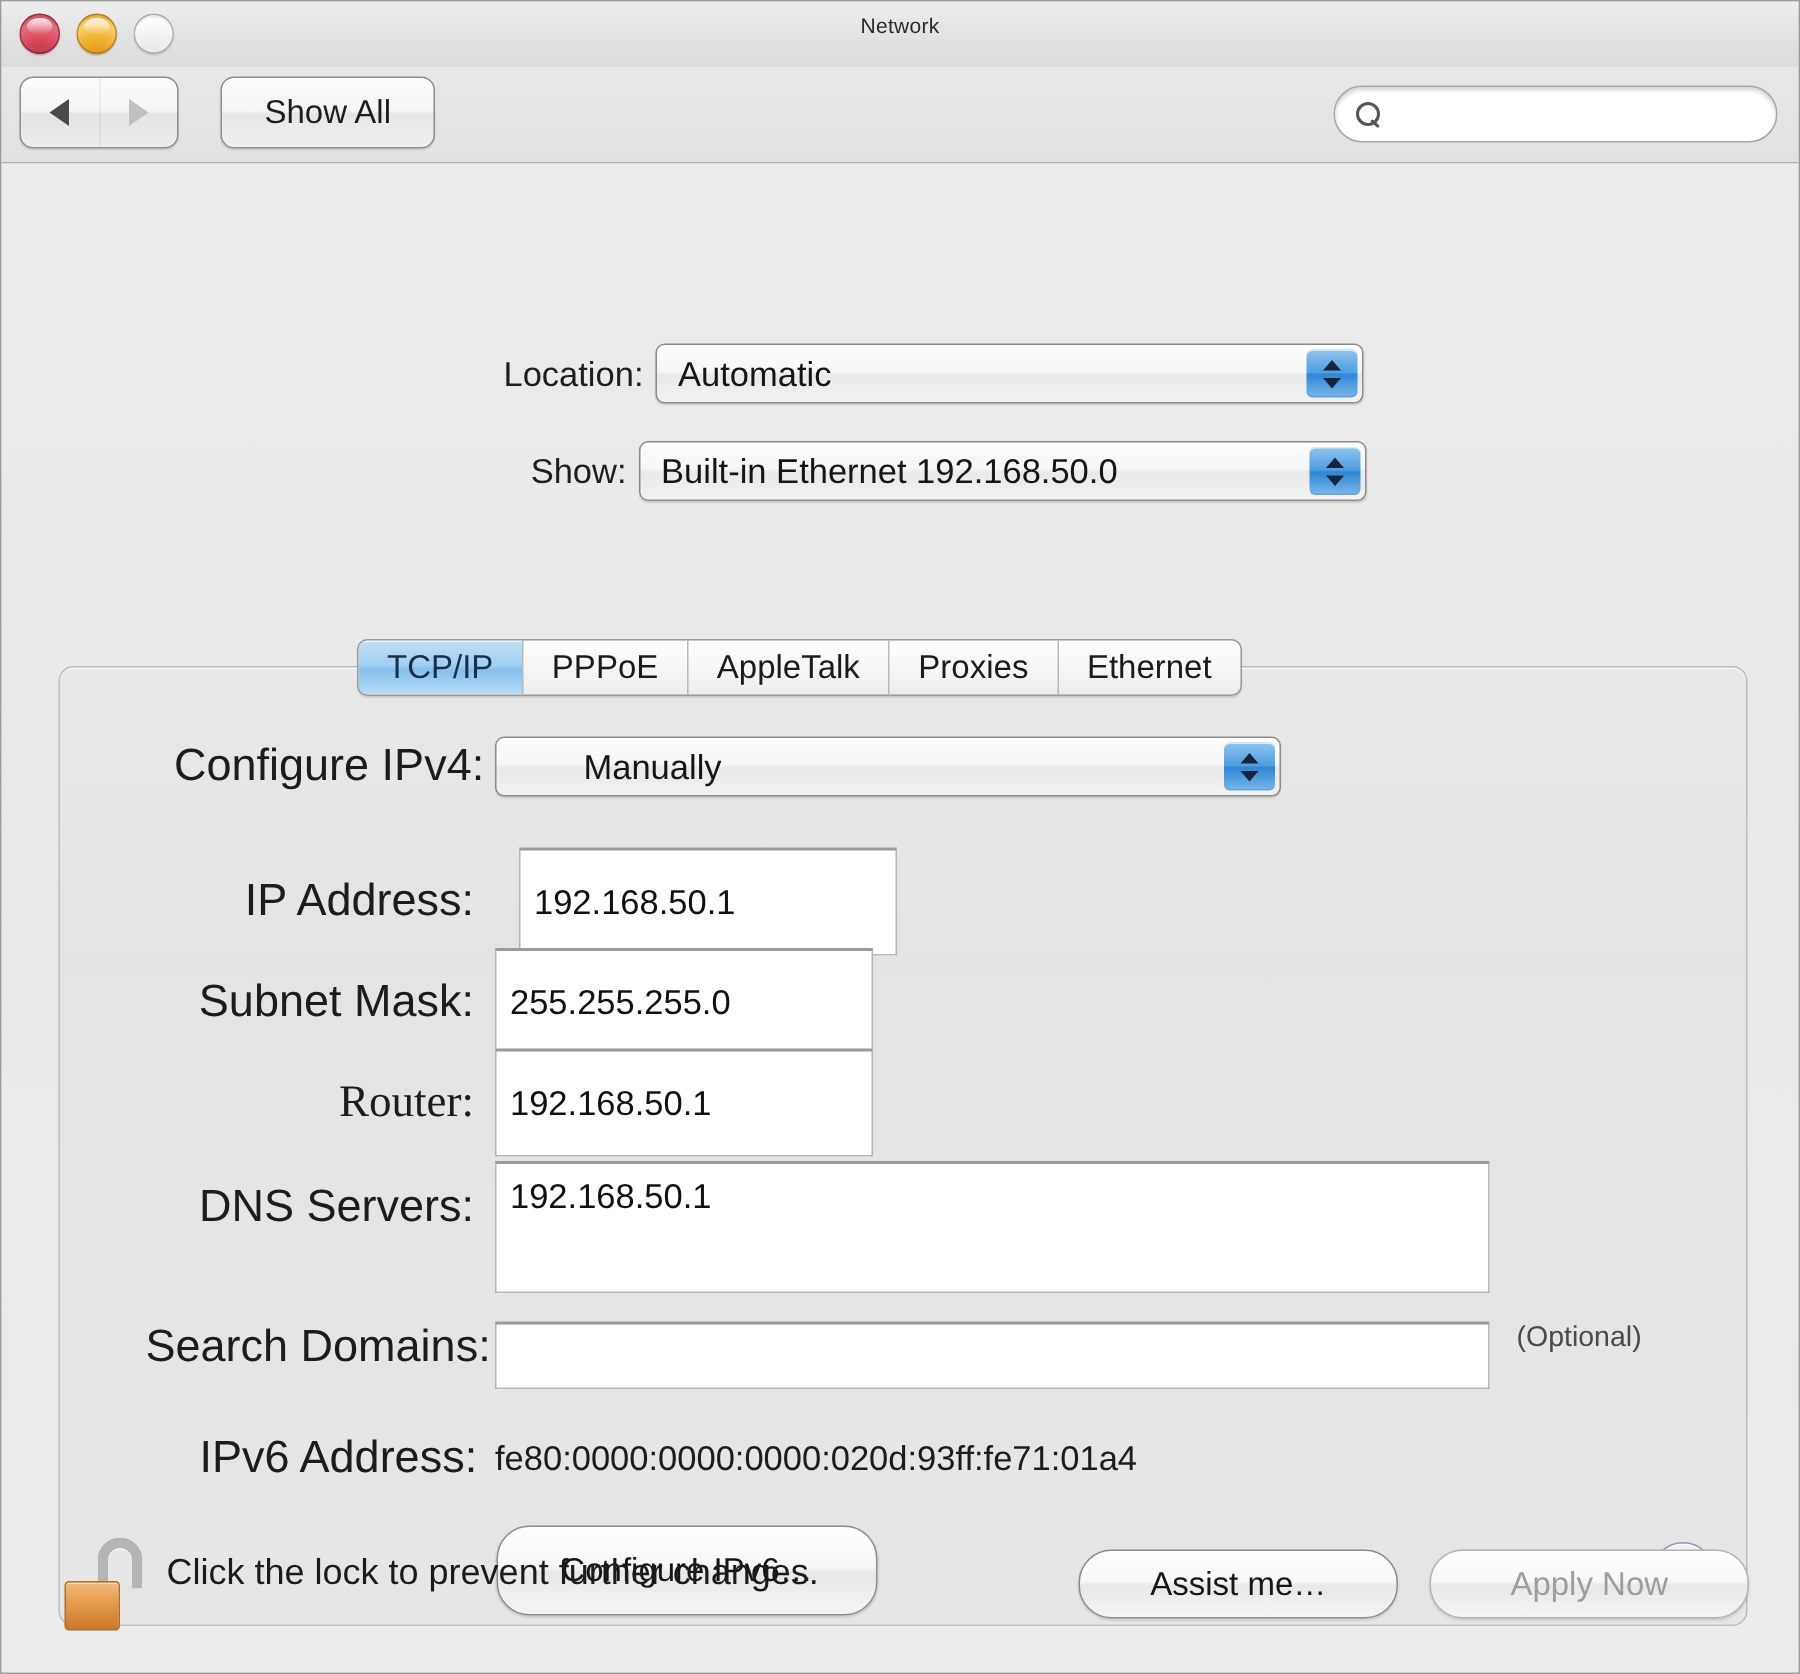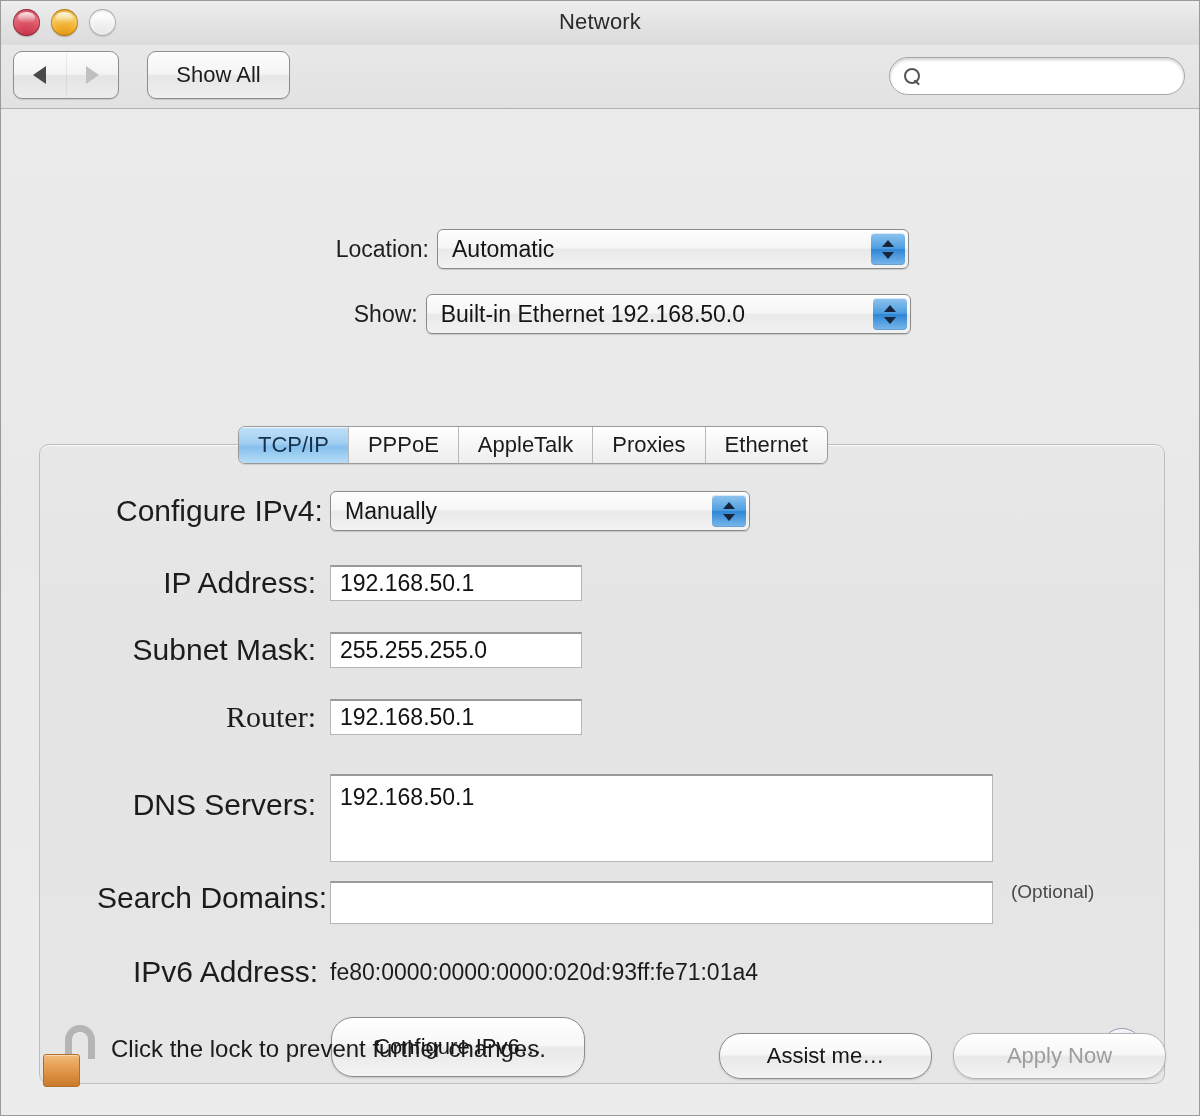--- a/index.html
+++ b/index.html
@@ -60,21 +60,21 @@
     box-shadow: inset 0 0 0 1px rgba(150,100,10,.6), 0 1px 1px rgba(0,0,0,.22);
   }
   .light.zoom {
     background: radial-gradient(circle at 50% 115%, #e4e4e4 0%, #efefef 45%, #fafafa 75%, #dddddd 100%);
     box-shadow: inset 0 0 0 1px rgba(150,150,150,.75), 0 1px 1px rgba(0,0,0,.12);
   }
   .win-title {
     position: absolute;
     left: 0; right: 0; top: 8px;
     text-align: center;
-    font-size: 22px;
+    font-size: 14px;
     color: #2b2b2b;
     letter-spacing: .2px;
   }
 
   
   .toolbar {
     position: relative;
     height: 64px;
     background: linear-gradient(180deg,#e8e8e8 0%,#e2e2e2 100%);
     border-bottom: 1px solid #b2b2b2;
@@ -252,21 +252,21 @@
     font-size: 30px; color: #1c1c1c;
     text-align: right;
     white-space: nowrap;
     flex: 0 0 auto;
   }
   .field {
     background: #ffffff;
     border: 1px solid #b6b6b6;
     border-top: 2px solid #9a9a9a;
     font-size: 23px; color: #111;
-    padding: 3px 9px;
+    padding: 21px 9px;
     display: block;
     font-family: inherit;
     outline: none;
   }
   .field.tall { padding-top: 7px; }
   .hint {
     font-size: 19px; color: #4a4a4a;
     white-space: nowrap;
   }
   .statictext {
@@ -420,31 +420,31 @@
       <div class="tab">PPPoE</div>
       <div class="tab">AppleTalk</div>
       <div class="tab">Proxies</div>
       <div class="tab">Ethernet</div>
     </div>
 
     <div class="panel"></div>
 
     <div class="frow" style="left:115px; top:382px; align-items:center;">
       <span class="flbl" style="width:200px; margin-right:14px;">Configure IPv4:</span>
-      <div class="popup" style="width:420px;">
+      <div class="popup" style="width:524px;padding-left:44px;">
         <span class="val">Manually</span>
         <span class="arrowbox">
           <span class="up"></span>
             <span class="dn"></span>
         </span>
       </div>
     </div>
 
     <div class="frow" style="left:115px; top:456px; align-items:center;">
-      <span class="flbl" style="width:200px; margin-right:14px;">IP Address:</span>
+      <span class="flbl" style="width:200px; margin-right:30px;">IP Address:</span>
       <input class="field" type="text" style="width: 252px;" value="192.168.50.1">
     </div>
 
     <div class="frow" style="left:115px; top:523px; align-items:center;">
       <span class="flbl" style="width:200px; margin-right:14px;">Subnet Mask:</span>
       <input class="field" type="text" style="width: 252px;" value="255.255.255.0">
     </div>
 
     <div class="frow" style="left:115px; top:590px; align-items:center;">
       <span class="flbl" style="width:200px; margin-right:14px;font-family:Liberation Serif, serif;">Router:</span>

